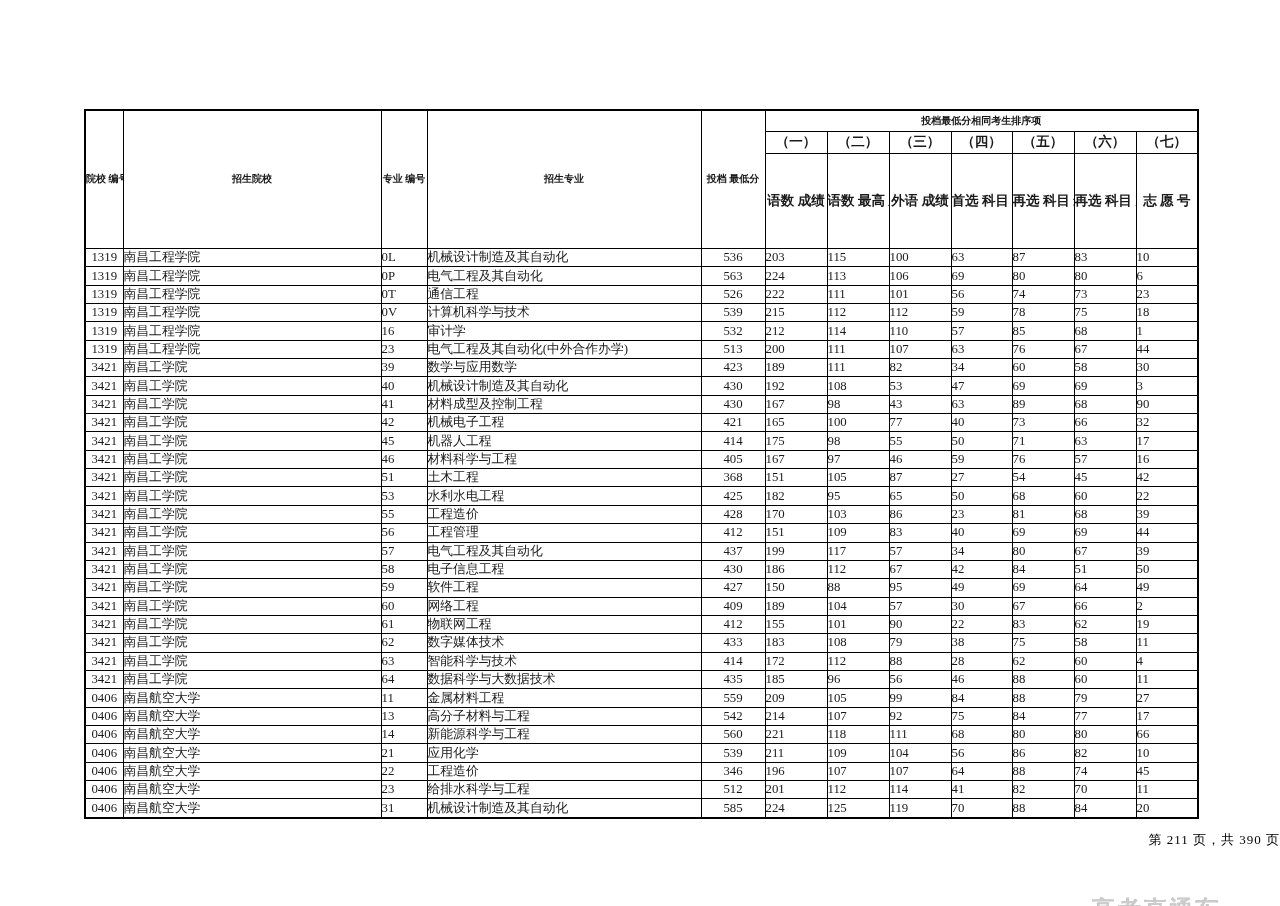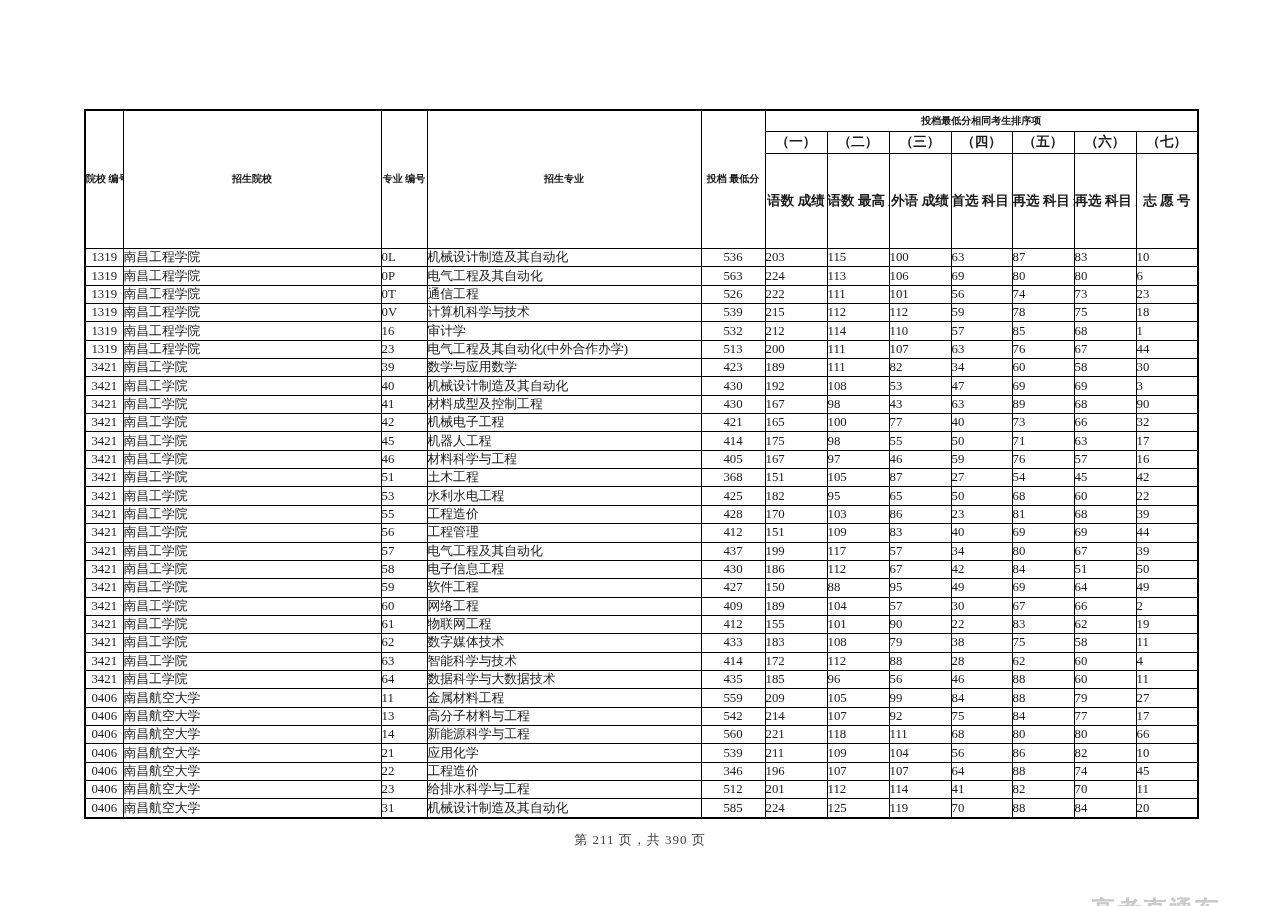--- a/index.html
+++ b/index.html
@@ -52,23 +52,23 @@
     vertical-align: middle;
   }
   td.al { text-align: left; padding-left: 4px; }
   td.ac { text-align: center; }
   td.an { text-align: left; padding-left: 3px; }
   .footer {
     position: absolute;
     left: 0;
     right: 0;
     top: 831px;
-    text-align: center;
+    text-align: right;
     font-size: 13px;
-    color: #404040;
+    color: #000000;
     letter-spacing: 1px;
   }
   .watermark {
     position: absolute;
     right: 58px;
     top: 894px;
     font-size: 23px;
     font-weight: bold;
     letter-spacing: 3px;
     color: #cbcbcb;

